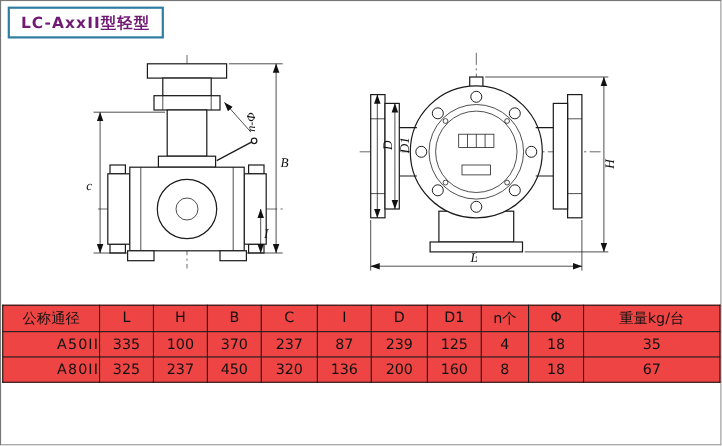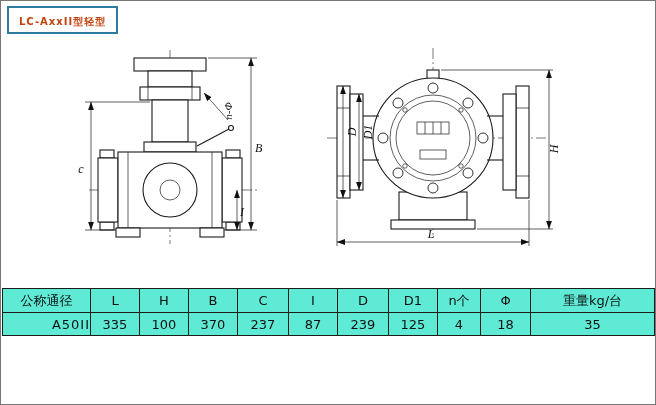--- a/index.html
+++ b/index.html
@@ -7,39 +7,39 @@
   body { background:#fff; font-family:"DejaVu Sans","Liberation Sans",sans-serif; position:relative; overflow:hidden; }
   .page { position:absolute; inset:0; background:#fff; border:1px solid #777; }
 
   .title-box {
     position:absolute; top:5px; left:6px;
     border:2px solid #2e7da0;
     padding:2px 10px 3px 10px;
     background:#fff;
   }
   .title-box .title {
-    font-size:10px; font-weight:bold; color:#c2410c; letter-spacing:1px;
+    font-size:14px; font-weight:bold; color:#701a75; letter-spacing:1px;
     font-family:"DejaVu Sans","Liberation Sans",sans-serif;
   }
 
   svg.drawing { position:absolute; top:31px; left:0; }
 
   .ol   { fill:#fff; stroke:#1b1b1b; stroke-width:1.1; }
   .ln   { fill:none; stroke:#1b1b1b; stroke-width:1.1; }
   .thin { fill:none; stroke:#1b1b1b; stroke-width:0.7; }
   .cl   { fill:none; stroke:#1b1b1b; stroke-width:0.6; stroke-dasharray:11 3 2 3; }
   .dim  { fill:none; stroke:#1b1b1b; stroke-width:0.7; }
   .bolt { fill:#fff; stroke:#1b1b1b; stroke-width:0.9; }
   text.dlabel { font:italic 12px "Liberation Serif", serif; fill:#111; }
   text.dsmall { font:italic 11px "Liberation Serif", serif; fill:#111; }
 
   table.spec {
-    position:absolute; top:287px; left:1px;
+    position:absolute; top:276px; left:1px;
     border-collapse:collapse; table-layout:fixed;
-    font-size:13px; color:#111; background:#5eead4;padding-left:20px;
+    font-size:13px; color:#111; background:#ef4444;padding-left:20px;
   }
   .spec th, .spec td {
     border:1px solid #1c1c1c; text-align:center; vertical-align:middle;
     padding:0; height:23px; font-weight:normal; overflow:hidden; white-space:nowrap;
   }
   .spec th { height:24px; }
   .spec td:first-child { letter-spacing:1px;text-align:right; }
 </style>
 </head>
 <body>
@@ -213,16 +213,29 @@
           <td>100</td>
           <td>370</td>
           <td>237</td>
           <td>87</td>
           <td>239</td>
           <td>125</td>
           <td>4</td>
           <td>18</td>
           <td>35</td>
         </tr>
+        <tr>
+          <td>A80II</td>
+          <td>325</td>
+          <td>237</td>
+          <td>450</td>
+          <td>320</td>
+          <td>136</td>
+          <td>200</td>
+          <td>160</td>
+          <td>8</td>
+          <td>18</td>
+          <td>67</td>
+        </tr>
       </tbody>
   </table>
 
 </div>
 
 </body></html>

